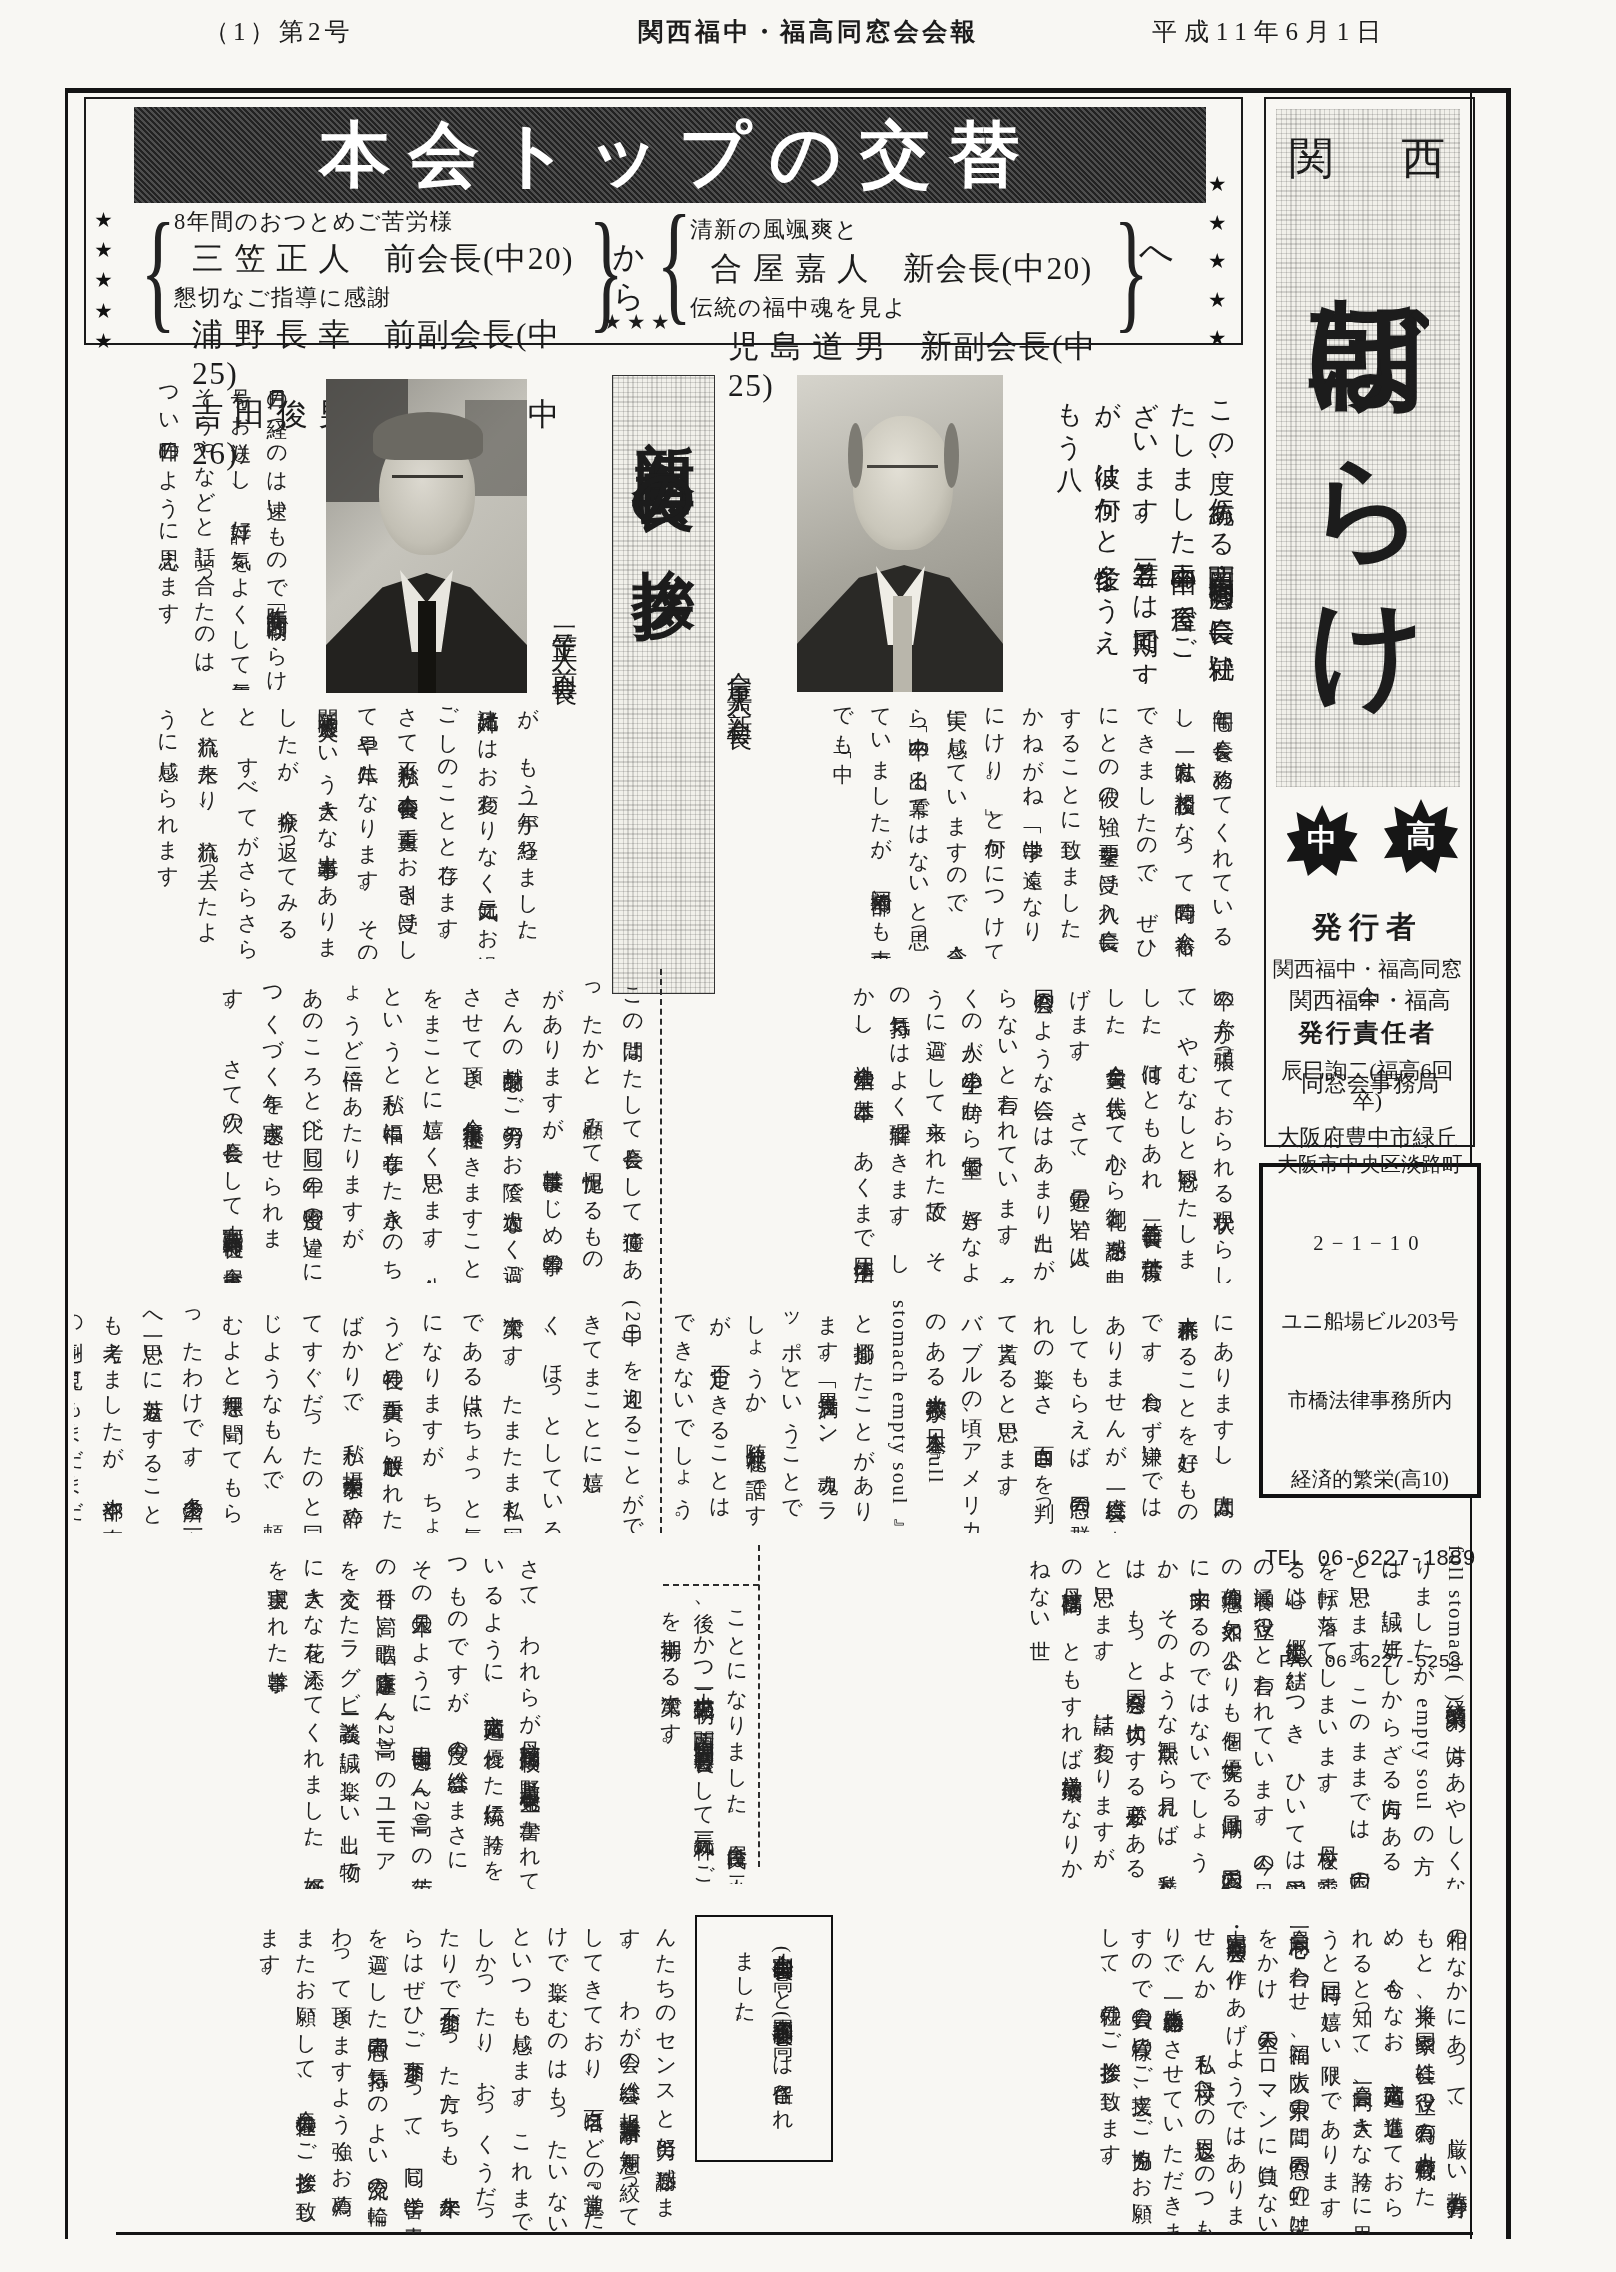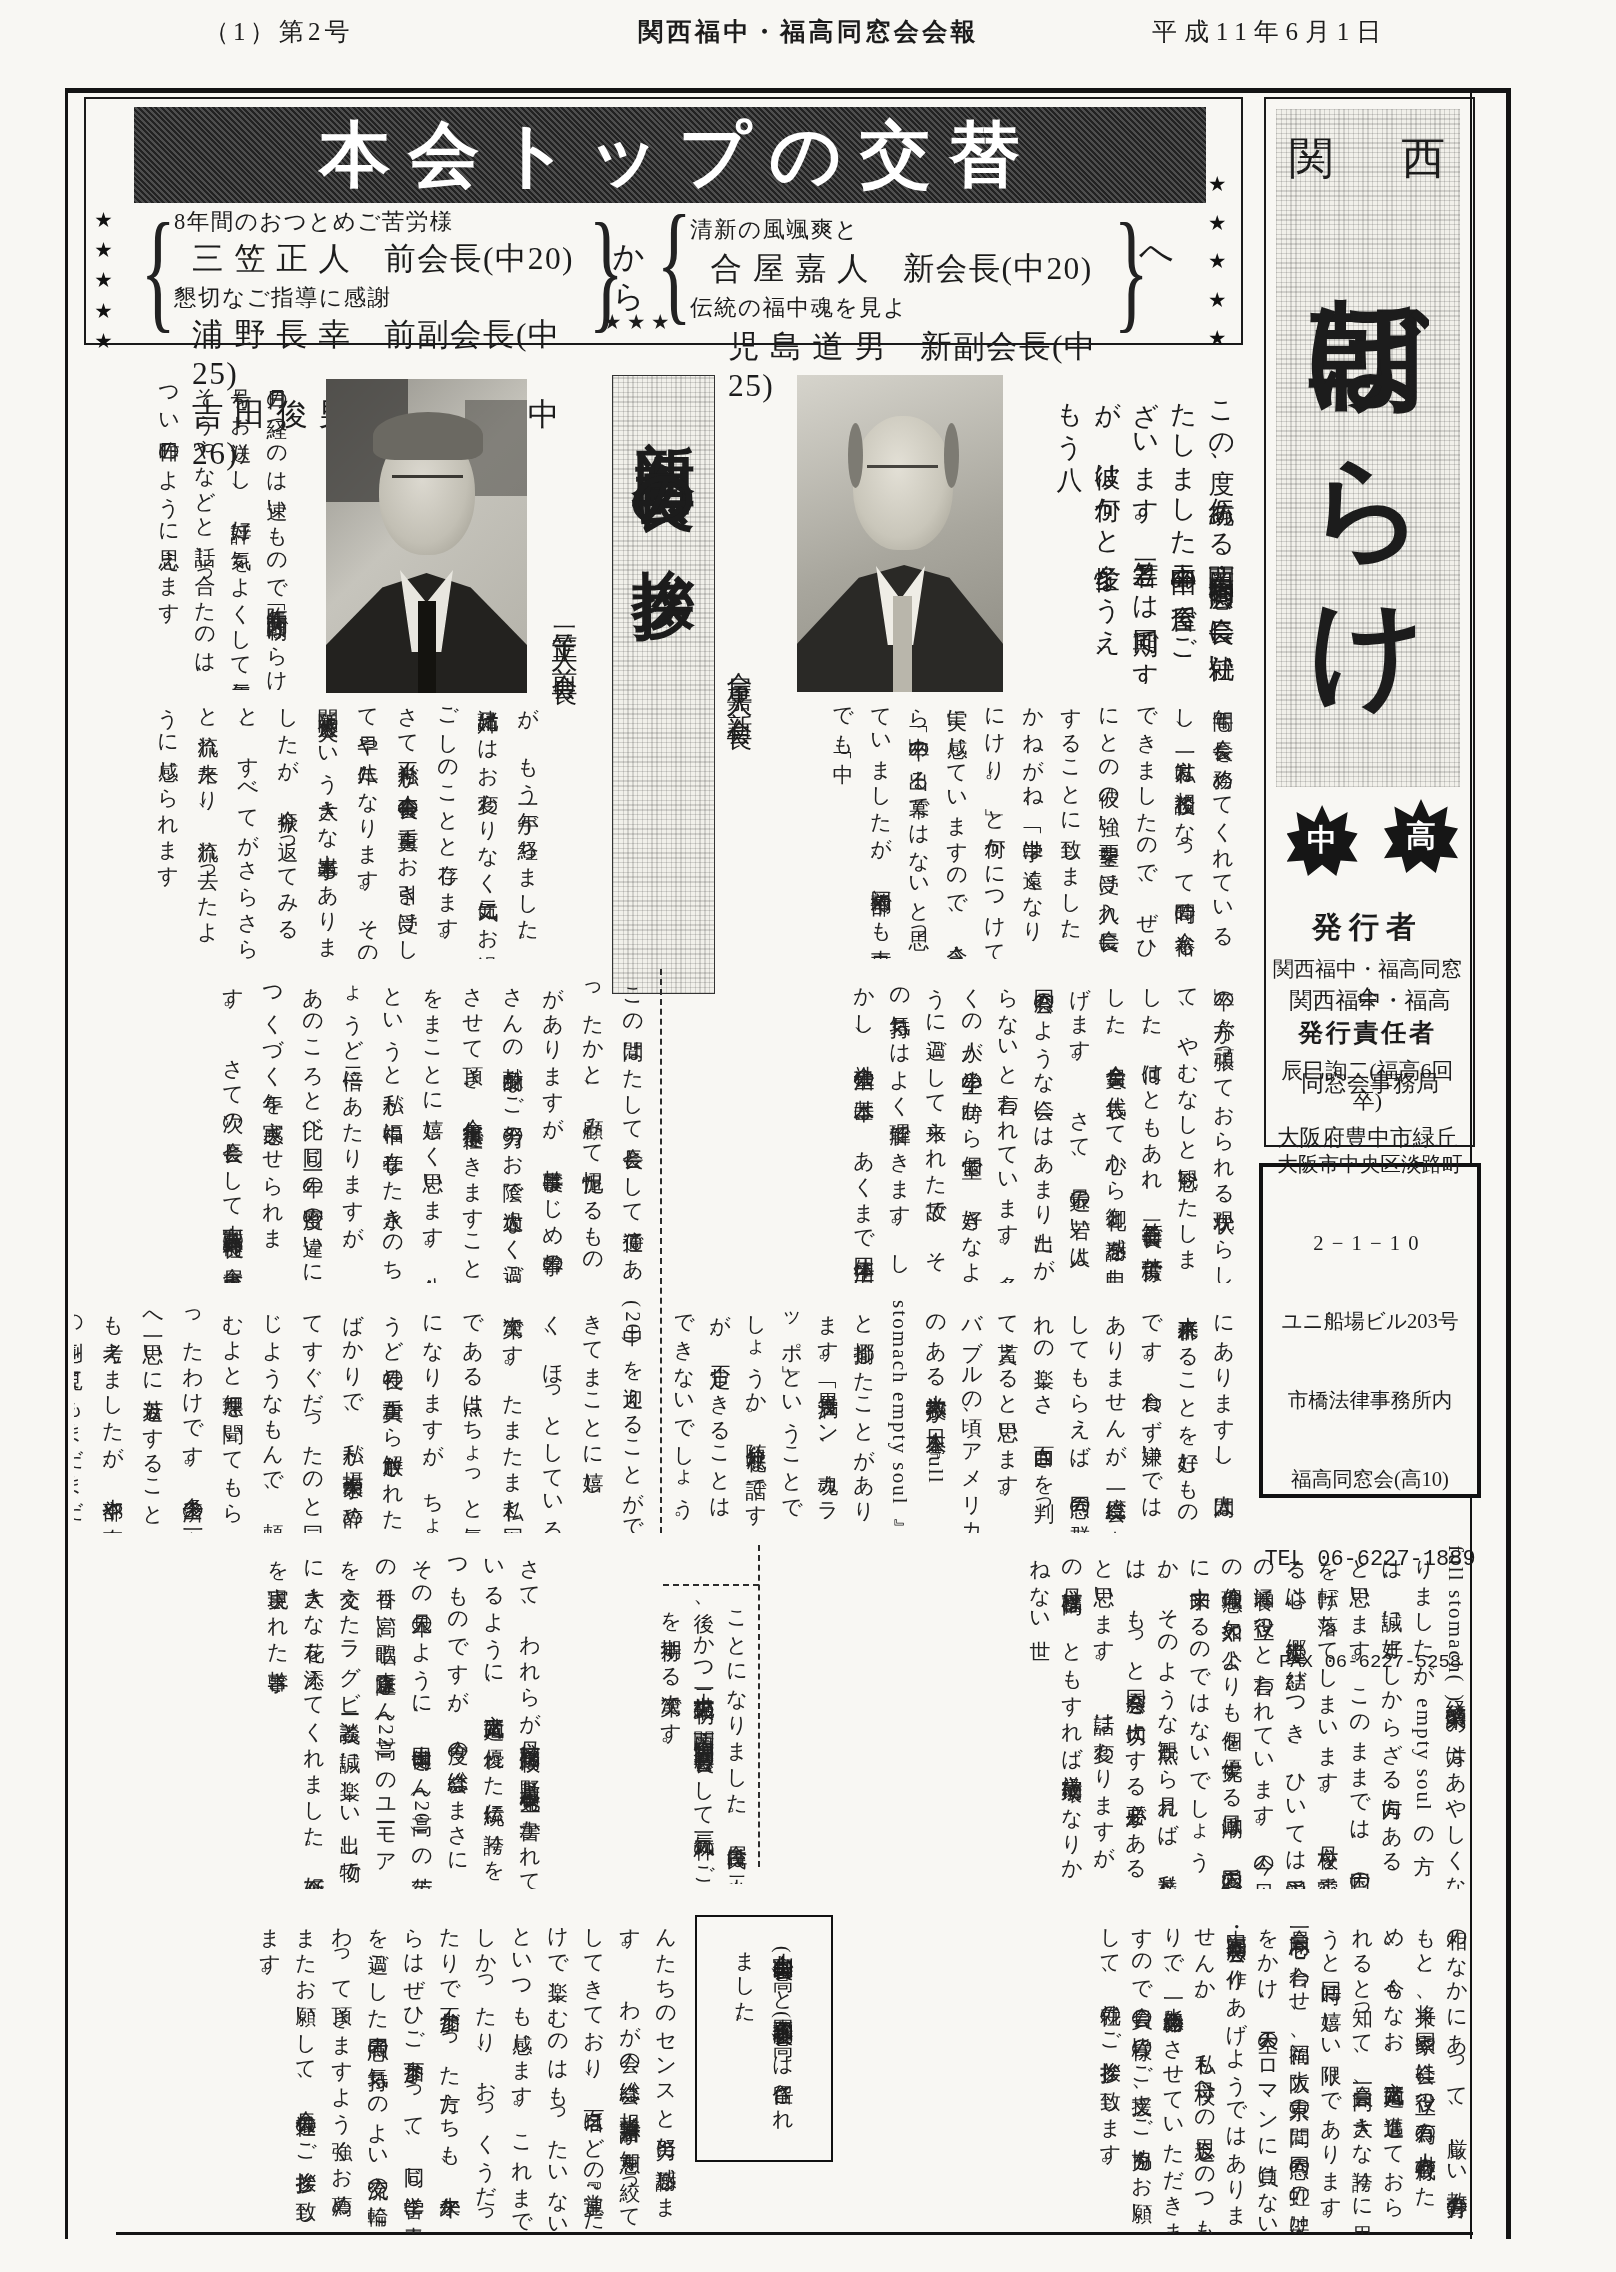--- a/index.html
+++ b/index.html
@@ -120,21 +120,21 @@
   </div>
 
   <div class="abs" style="left:1259px;top:1163px;width:214px;height:327px;border:4.1px solid #111;background:#f8f7f3;
               display:flex;flex-direction:column;justify-content:center;text-align:center;gap:47px;">
     <div style="font-size:23px;line-height:1.55;">関西福中・福高</div>
     <div style="font-size:23px;line-height:1.55;">同窓会事務局</div>
     <div style="font-size:20.6px;line-height:1.55;">大阪市中央区淡路町</div>
     <div style="font-size:20.6px;line-height:1.55;letter-spacing:8.2px;">2−1−10</div>
     <div style="font-size:20.6px;line-height:1.55;">ユニ船場ビル203号</div>
     <div style="font-size:20.6px;line-height:1.55;">市橋法律事務所内</div>
-    <div style="font-size:20.6px;line-height:1.55;">福高同窓会(高10)</div>
+    <div style="font-size:20.6px;line-height:1.55;">経済的繁栄(高10)</div>
     <div style="font-size:22px;line-height:1.55;font-family:Liberation Mono, monospace;">TEL 06-6227-1889</div>
     <div style="font-size:19px;line-height:1.55;font-family:'Liberation Mono','DejaVu Sans Mono',monospace;margin-top:24px;">FAX 06-6227-5258</div>
   </div>
 
   <div class="abs dots" style="left:612px;top:375px;width:101px;height:617px;border:1.4px solid #333;
               display:flex;align-items:center;justify-content:center;">
     <span class="vtext" style="font-size:63px;font-weight:bold;letter-spacing:11px;height:589px;">新旧会長の挨拶</span>
   </div>
   <div class="abs vtext" style="left:548px;top:606px;width:34px;height:343px;font-size:26px;letter-spacing:6.9px;">三笠正人 前会長</div>
   <div class="abs vtext" style="left:721px;top:651px;width:36px;height:343px;font-size:26px;letter-spacing:6.9px;">合屋嘉人 新会長</div>

